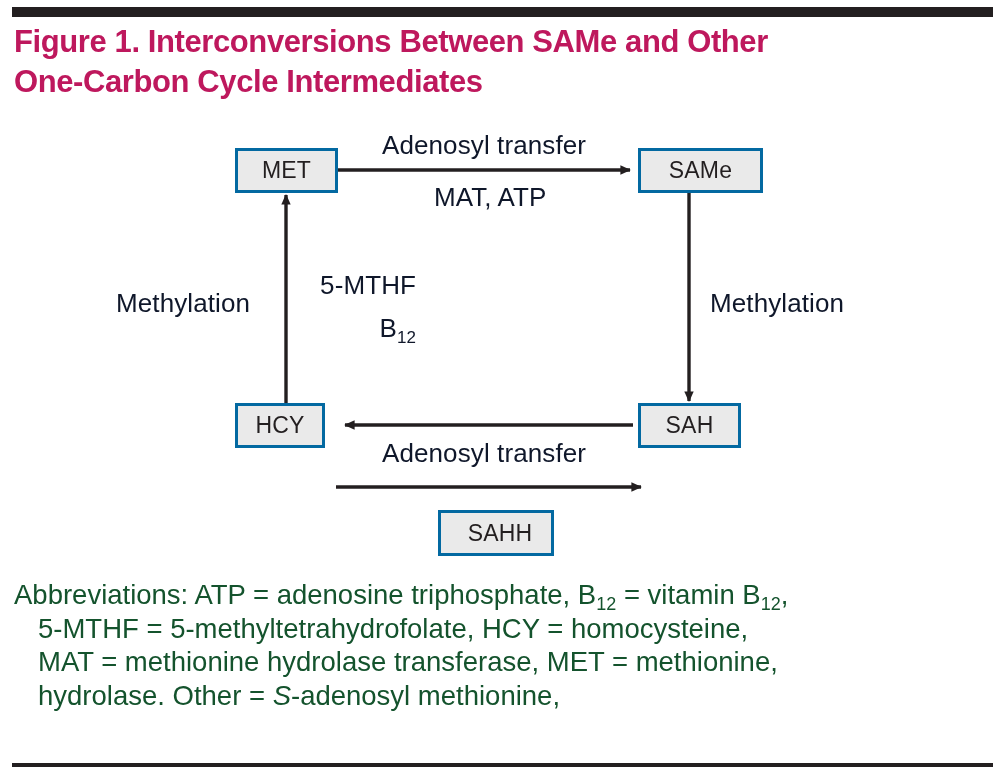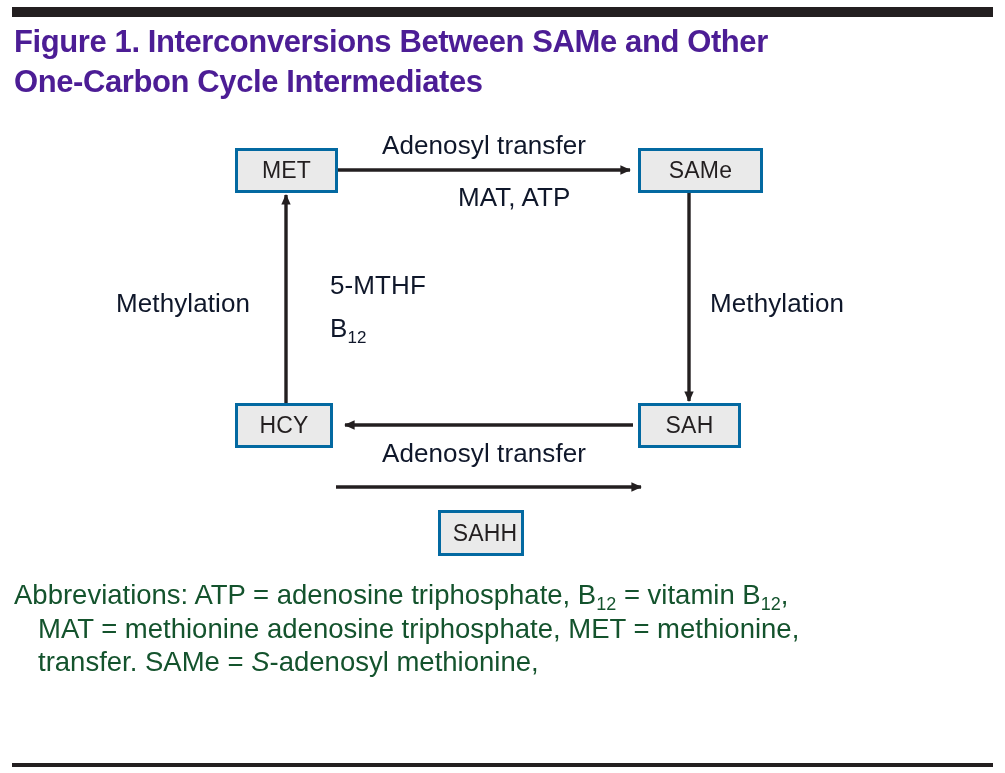--- a/index.html
+++ b/index.html
@@ -39,21 +39,21 @@
   .fig-title {
     position: absolute;
     left: 14px;
     top: 22px;
     width: 900px;
     font-family: "Liberation Sans", sans-serif;
     font-weight: bold;
     font-size: 31px;
     line-height: 40px;
     letter-spacing: -0.4px;
-    color: #4c1d95;
+    color: #be185d;
     white-space: pre-line;
   }
 
   
   .diagram {
     position: absolute;
     left: 0;
     top: 120px;
     width: 1005px;
     height: 450px;
@@ -82,21 +82,21 @@
     white-space: nowrap;
     letter-spacing: 0.1px;
   }
   .edge-label sub {
     font-size: 17px;
     line-height: 0;
     vertical-align: baseline;
     position: relative;
     top: 6px;
   }
-  .center-label { text-align: left; margin-left: 14px; }
+  .center-label { text-align: right; }
 
   
   .abbrev {
     position: absolute;
     left: 14px;
     top: 578px;
     width: 975px;
     font-family: Liberation Sans, sans-serif;
     font-size: 27.5px;
     line-height: 33.5px;
@@ -144,53 +144,54 @@
     </svg>
 
     <div class="node-box" style="left:235px; top:28px; width:103px; height:45px;">
       <span>MET</span>
     </div>
 
     <div class="node-box" style="left:638px; top:28px; width:125px; height:45px;">
       <span>SAMe</span>
     </div>
 
-    <div class="node-box" style="left:235px; top:283px; width:98px; height:45px;">
+    <div class="node-box" style="left:235px; top:283px; width:90px; height:45px;">
       <span>HCY</span>
     </div>
 
     <div class="node-box" style="left:638px; top:283px; width:103px; height:45px;text-align:center;">
       <span>SAH</span>
     </div>
 
-    <div class="node-box" style="left:438px; top:390px; width:86px; height:46px;padding-left:8px;">
+    <div class="node-box" style="left:438px; top:390px; width:116px; height:46px;padding-left:8px;">
       <span>SAHH</span>
     </div>
 
     <div class="edge-label" style="left:382px; top:10px;">Adenosyl transfer</div>
 
-    <div class="edge-label" style="left:434px; top:62px;margin-left:24px;">MAT, ATP</div>
+    <div class="edge-label" style="left:434px; top:62px;">MAT, ATP</div>
 
     <div class="edge-label" style="left:710px; top:168px;">Methylation</div>
 
     <div class="edge-label" style="left:116px; top:168px;">Methylation</div>
 
     <div class="edge-label center-label" style="left:316px; top:150px; width:100px;">5-MTHF</div>
 
     <div class="edge-label center-label" style="left:316px; top:193px; width:100px;"><span>B</span><sub>12</sub></div>
 
     <div class="edge-label" style="left:382px; top:318px;">Adenosyl transfer</div>
 
   </div>
 
   <div class="abbrev">
     <span class="ln"><span>Abbreviations:</span><span> ATP = adenosine triphosphate, B</span><sub>12</sub><span> = vitamin B</span><sub>12</sub><span>,</span></span>
 
+    <span class="ln ind">5-MTHF = 5-methyltetrahydrofolate, HCY = homocysteine,</span>
 
-    <span class="ln ind">MAT = methionine adenosine triphosphate, MET = methionine,</span>
+    <span class="ln ind">MAT = methionine hydrolase transferase, MET = methionine,</span>
 
 
-    <span class="ln ind"><span>transfer. SAMe = </span><i>S</i><span>-adenosyl methionine,</span></span>
+    <span class="ln ind"><span>hydrolase. Other = </span><i>S</i><span>-adenosyl methionine,</span></span>
   </div>
 
   <div class="bottom-rule"></div>
 
 </div>
 
 </body></html>

